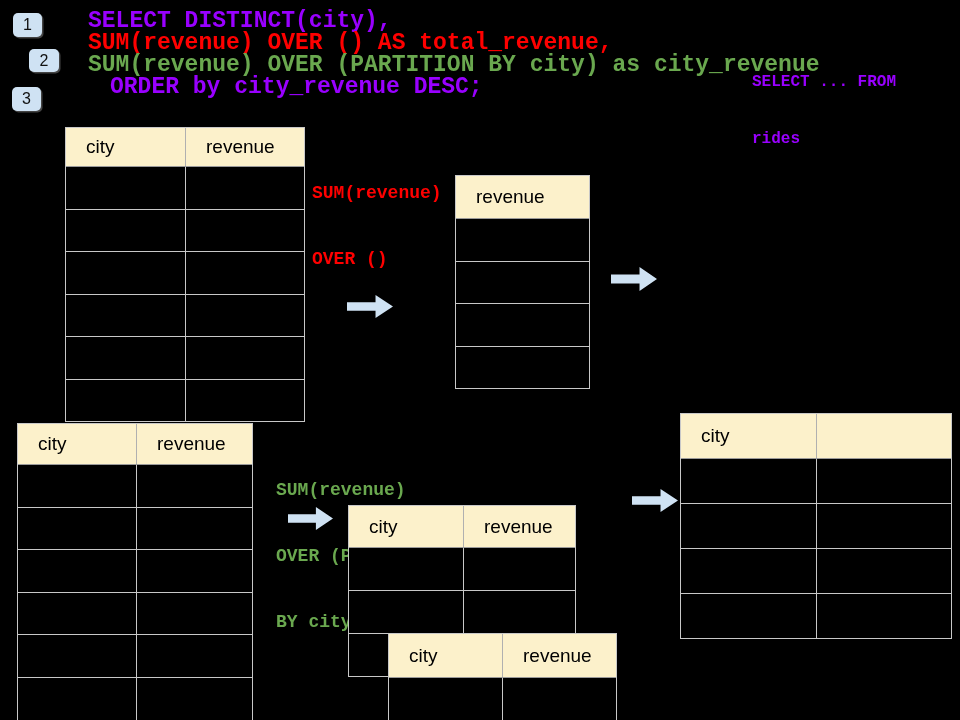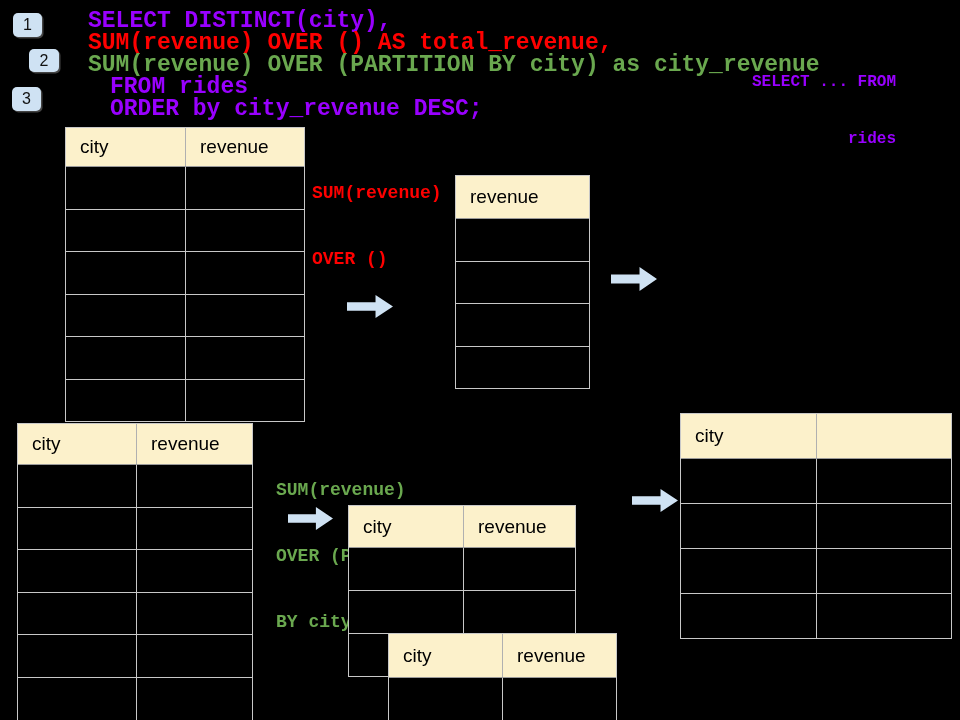--- a/index.html
+++ b/index.html
@@ -31,21 +31,21 @@
   }
   
   .tbl{
     position:absolute;background:#000;border:1px solid #c8c8c8;
     box-sizing:border-box;z-index:1;
   }
   .tbl.overlay{z-index:5;}
   .thead{display:flex;background:#fcf1cb;border-bottom:1px solid #9a9a9a;}
   .th{
     box-sizing:border-box;display:flex;align-items:center;
-    padding-left:14px;font-size:19px;color:#000;border-right:1px solid #b0b0b0;
+    padding-left:20px;font-size:19px;color:#000;border-right:1px solid #b0b0b0;
   }
   .th.last{border-right:none;flex:1;text-align:right;}
   .trow{display:flex;height:var(--rh);border-bottom:1px solid #c8c8c8;}
   .trow:last-child{border-bottom:none;}
   .td{box-sizing:border-box;border-right:1px solid #c8c8c8;}
   .td.last{border-right:none;flex:1;}
   
   .arrow{
     position:absolute;background:#cfe2f3;
     clip-path:polygon(0% 31%,62% 31%,62% 0%,100% 50%,62% 100%,62% 69%,0% 69%);
@@ -58,25 +58,24 @@
 <div id="canvas">
 
   <div class="badge" style="left:13px;top:13px;width:29px;height:24px;">1</div>
   <div class="badge" style="left:29px;top:49px;width:30px;height:23px;">2</div>
   <div class="badge" style="left:12px;top:87px;width:29px;height:24px;">3</div>
 
   <div class="codeblock">
     <div class="code-line c-purple">SELECT DISTINCT(city),</div>
     <div class="code-line c-red ind-1">SUM(revenue) OVER () AS total_revenue,</div>
     <div class="code-line c-green ind-1">SUM(revenue) OVER (PARTITION BY city) as city_revenue</div>
-    <div class="code-line c-purple ind-half">FROM rides</div>
     <div class="code-line c-purple ind-half">ORDER by city_revenue DESC;</div>
   </div>
 
-  <div class="annot annot-small c-purple" style="left:752px;top:35px;text-align:right;">
+  <div class="annot annot-small c-purple" style="left:752px;top:35px;">
     <div>SELECT ... FROM</div>
     <div>rides</div>
   </div>
 
   <div class="annot c-red" style="left:312px;top:138px;">
     <div>SUM(revenue)</div>
     <div>OVER ()</div>
   </div>
 
   <div class="annot c-green" style="left:276px;top:435px;">

